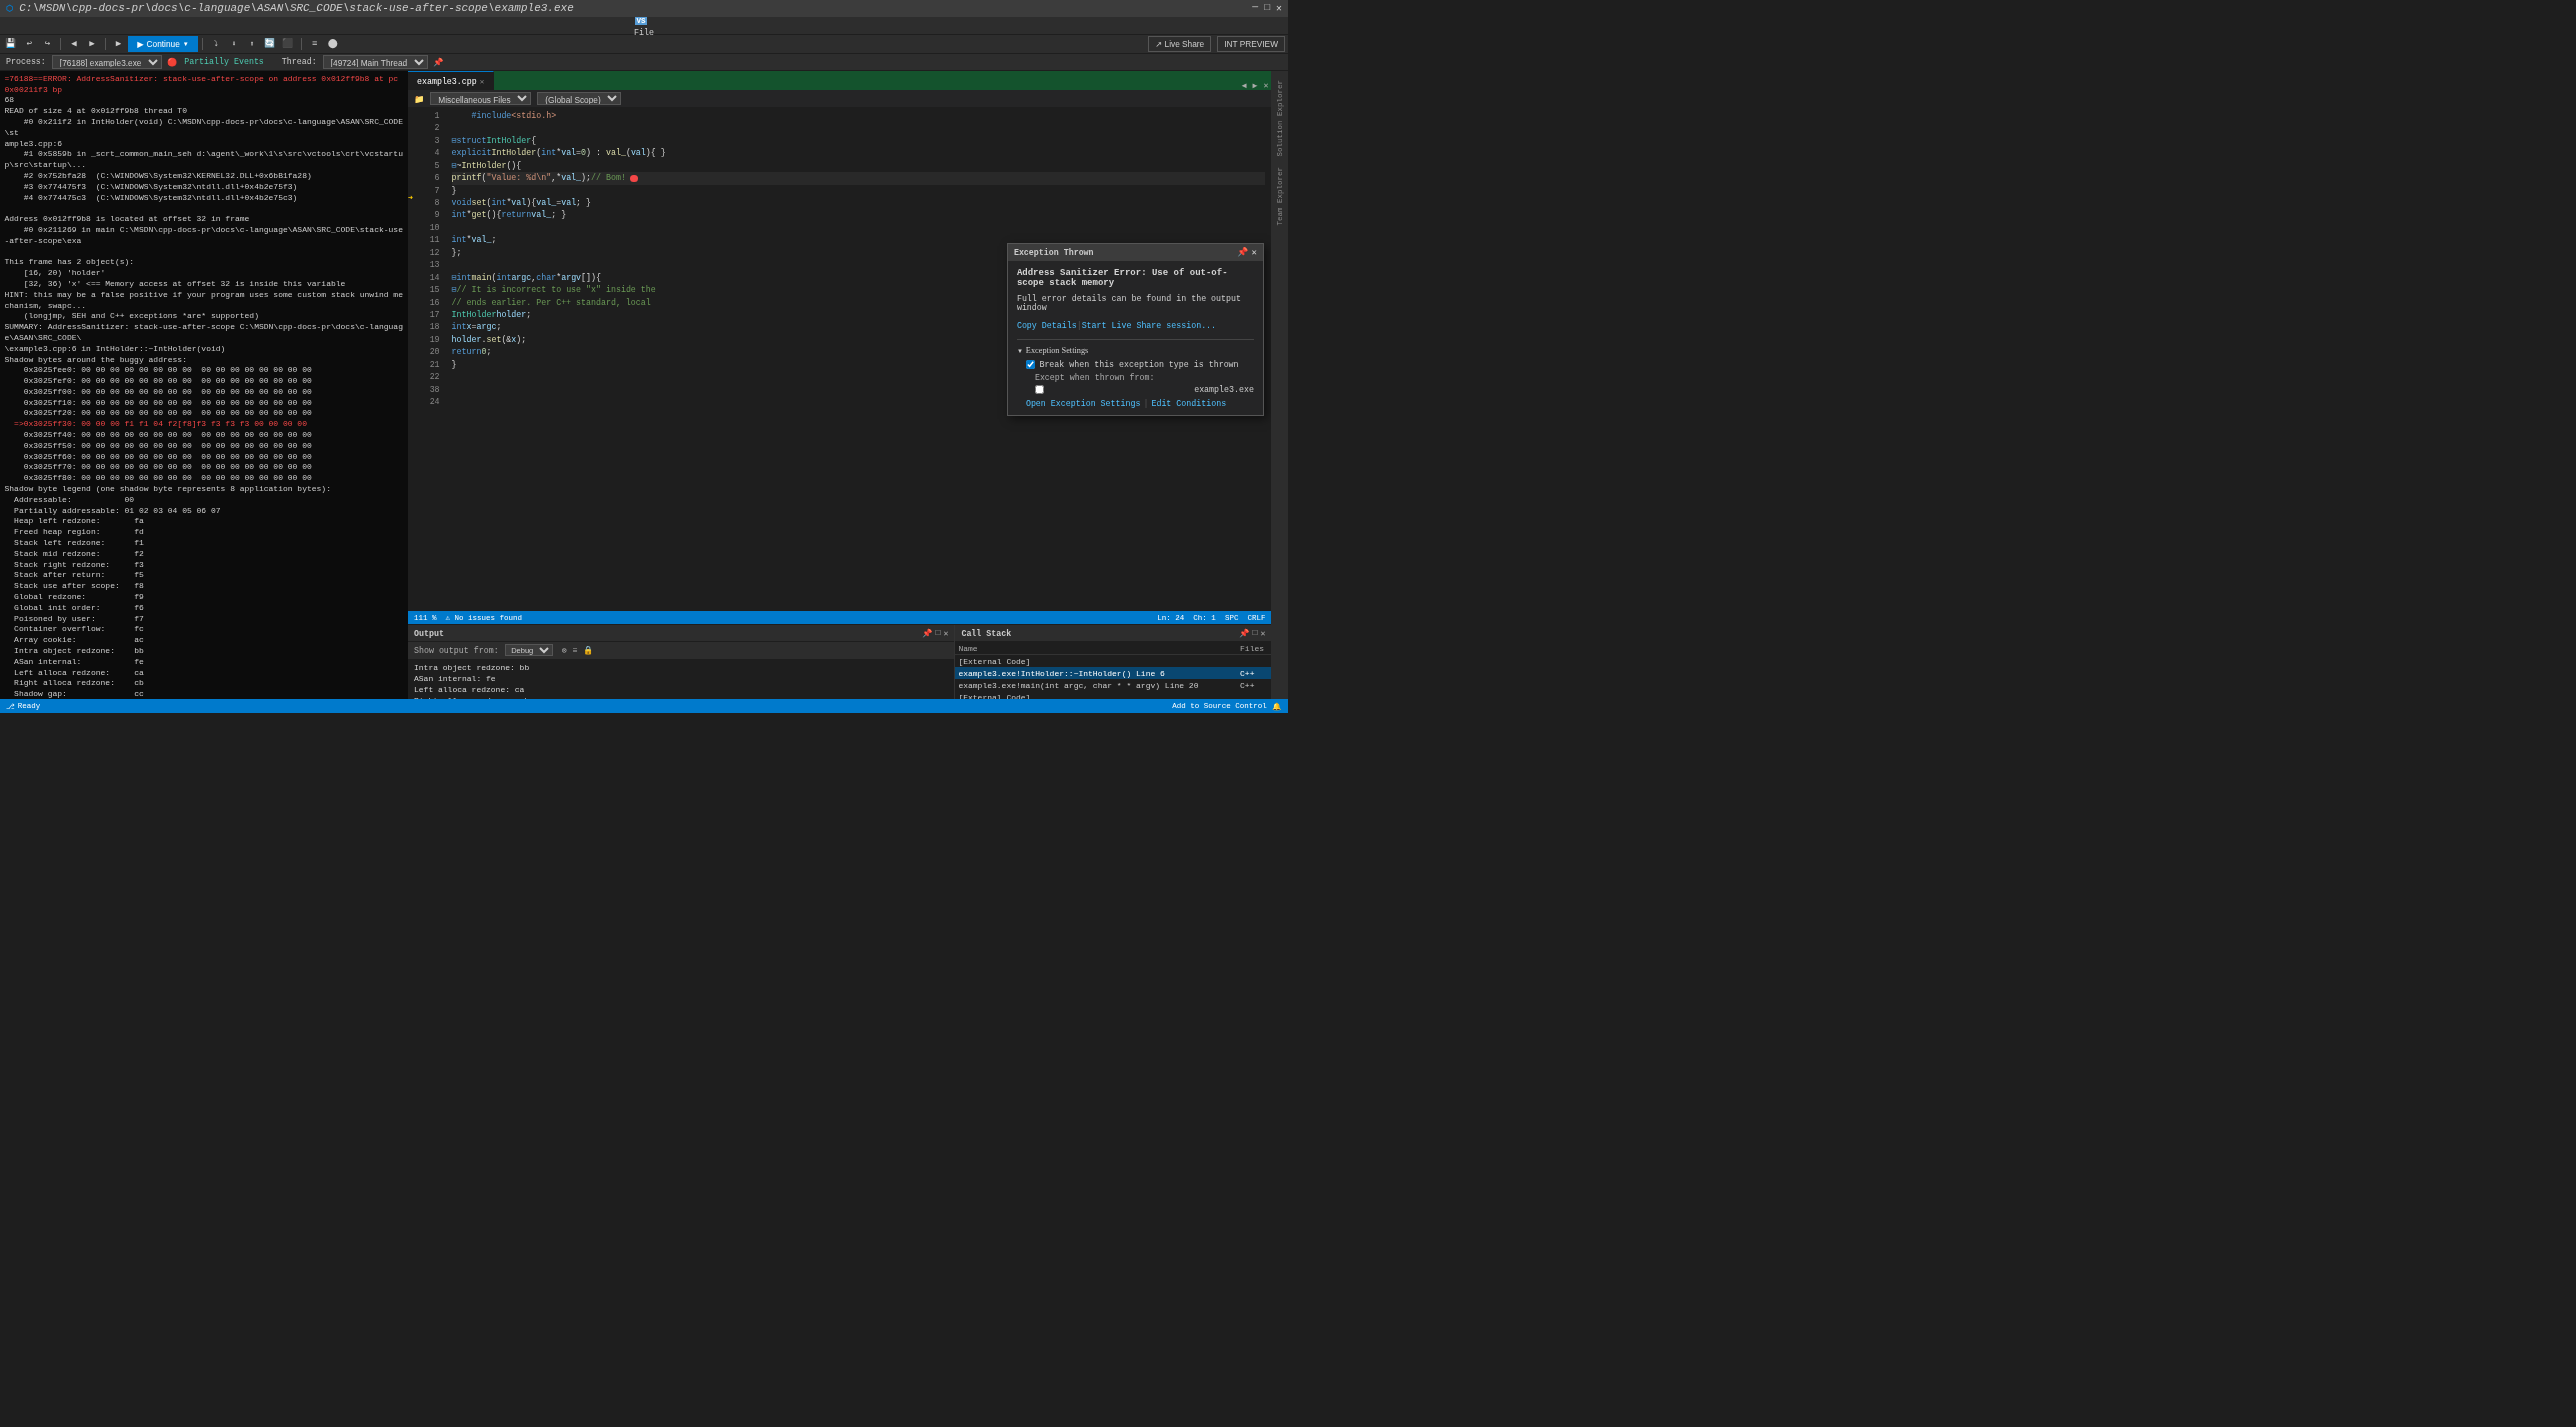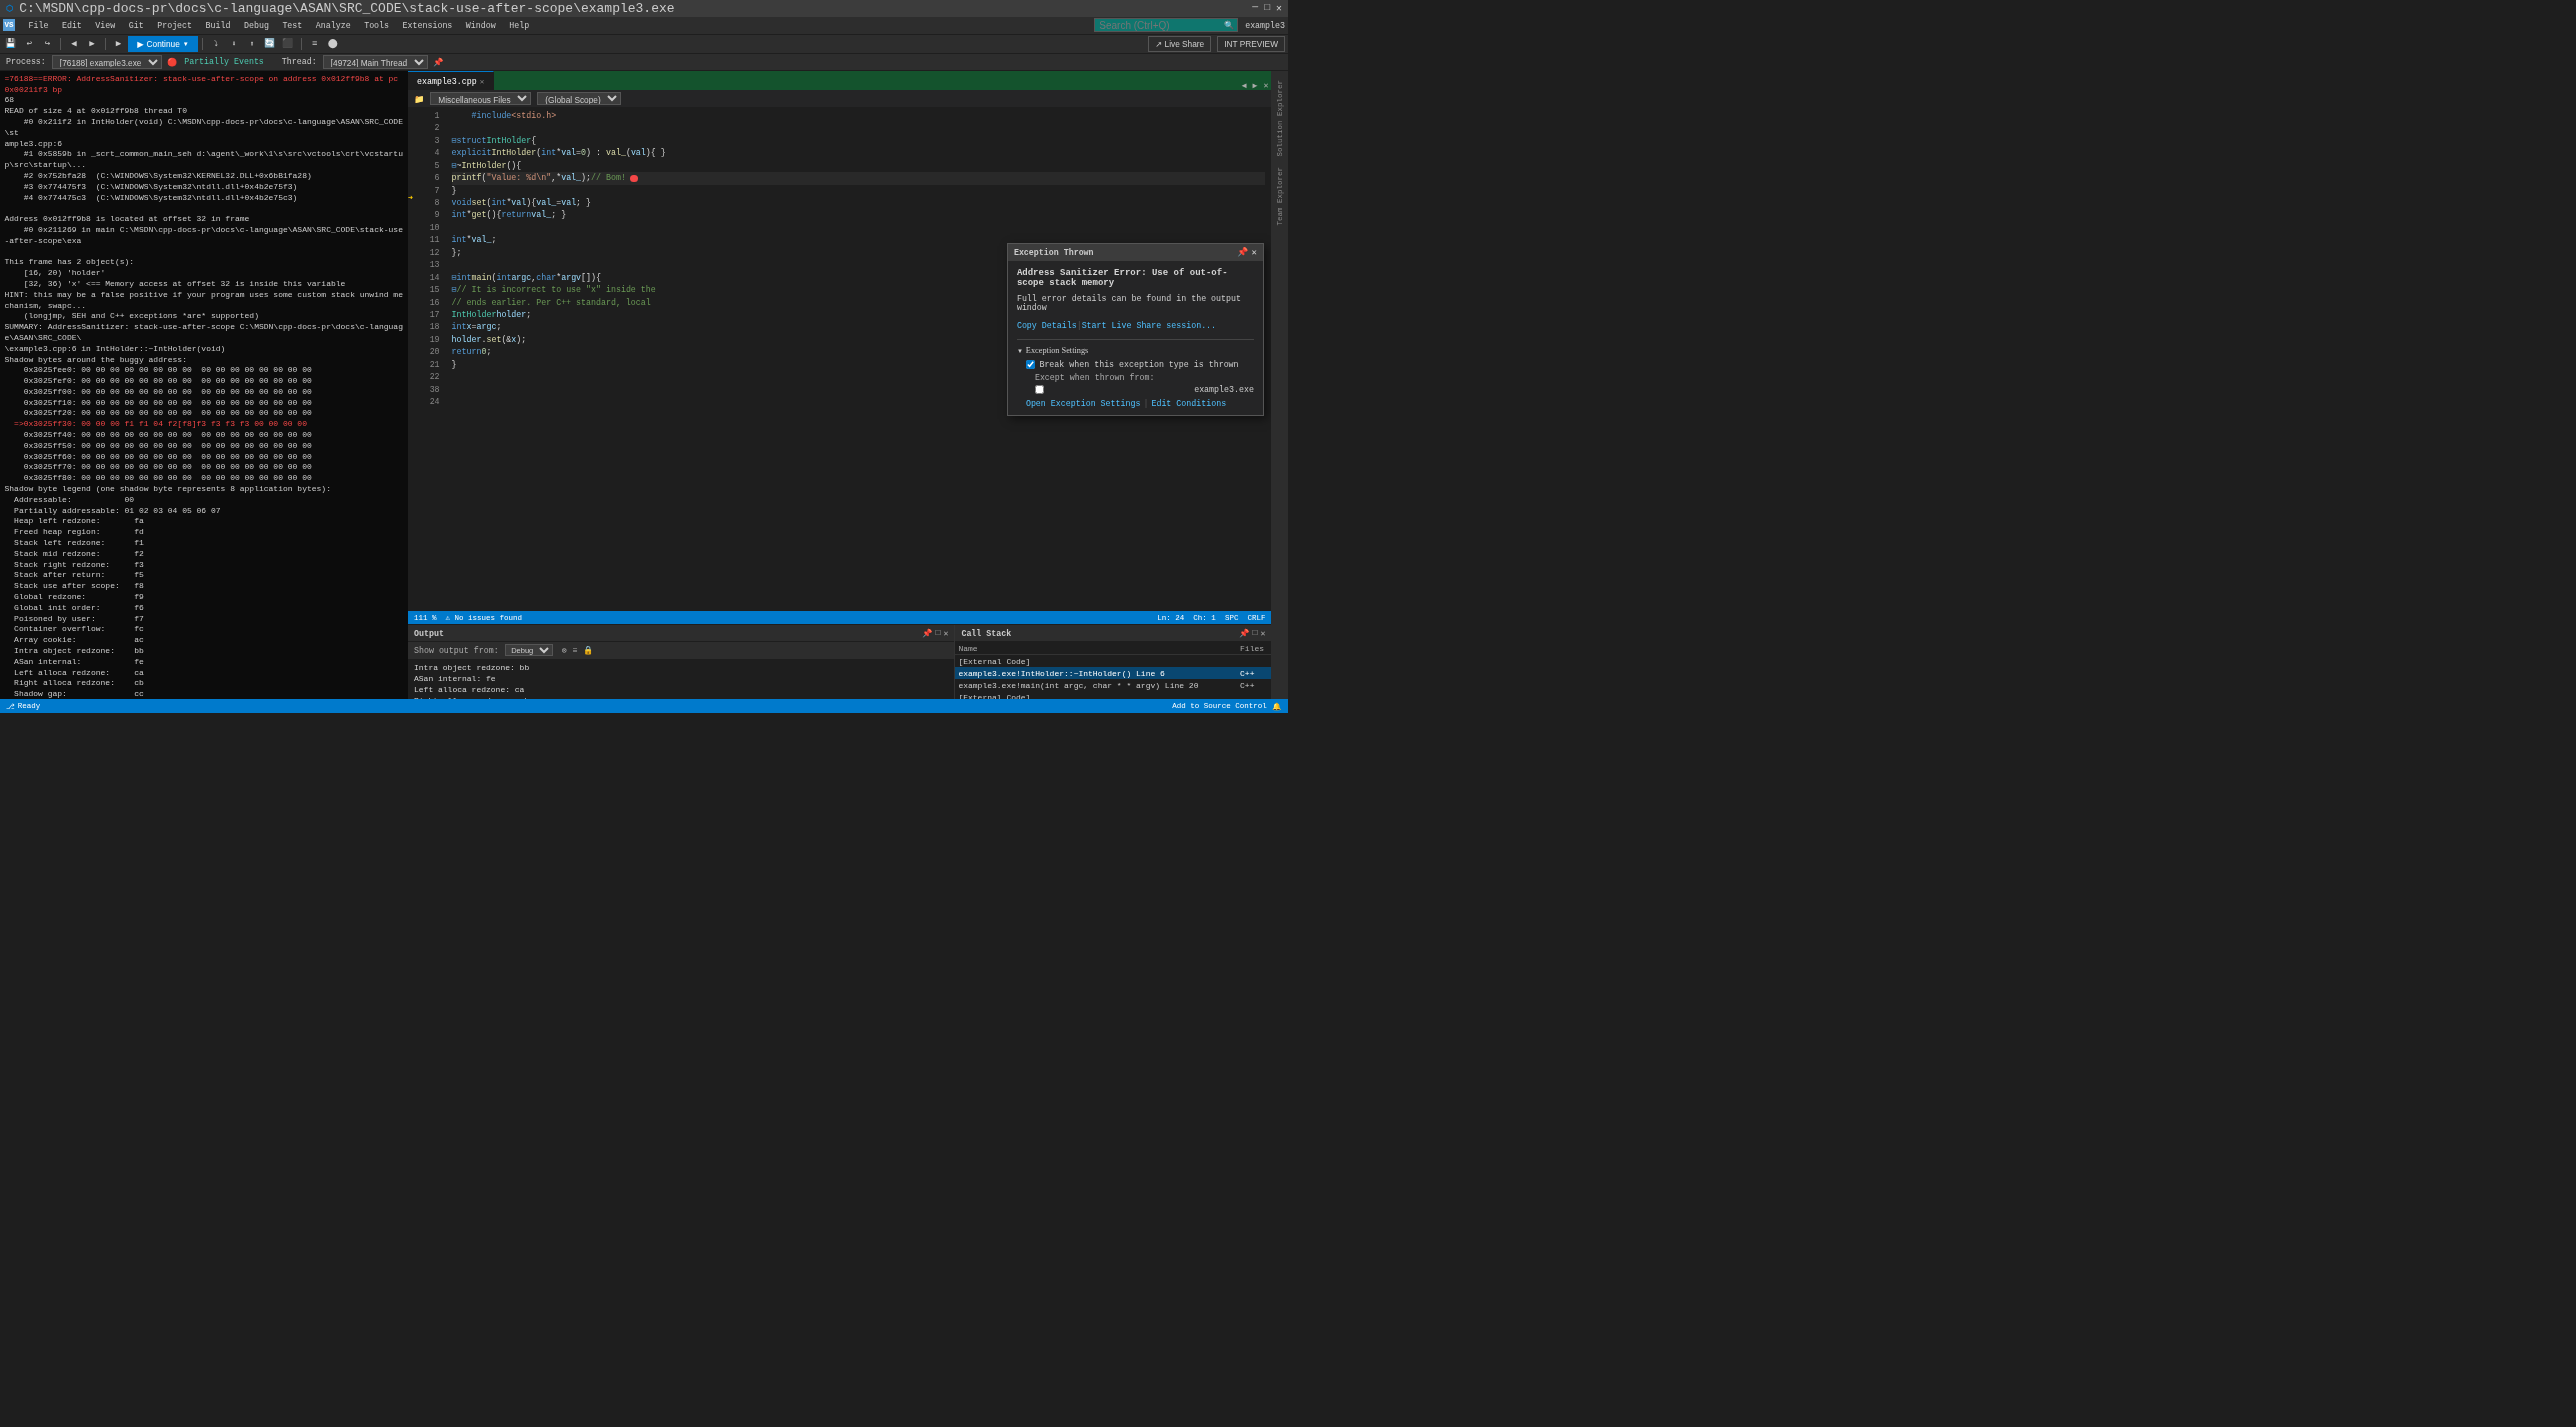--- a/index.html
+++ b/index.html
@@ -28,20 +28,21 @@
     
     .menu-bar {
       background: #2d2d2d;
       height: 18px;
       display: flex;
       align-items: center;
       padding: 0 3px;
       gap: 1.5px;
       flex-shrink: 0;
       border-bottom: 0.8px solid #1e1e1e;
+      flex-direction: column;
     }
     .menu-item {
       padding: 1.5px 6px;
       color: #cccccc;
       font-size: 8.3px;
       cursor: pointer;
       white-space: nowrap;
     }
     .menu-icon {
       width: 12px; height: 12px;
@@ -513,21 +514,21 @@
       transform: rotate(180deg);
       white-space: nowrap;
       padding: 3px 0;
     }
   </style>
 </head>
 <body>
 
 <div class="title-bar">
   <span style="color:#007acc;font-weight:bold;margin-right:6px;">⬡</span>
-  <span style="color:#ccc;font-size:13px;flex:1;">C:\MSDN\cpp-docs-pr\docs\c-language\ASAN\SRC_CODE\stack-use-after-scope\example3.exe</span>
+  <span style="color:#ccc;font-size:11px;flex:1;font-style:italic;">C:\MSDN\cpp-docs-pr\docs\c-language\ASAN\SRC_CODE\stack-use-after-scope\example3.exe</span>
   <div style="display:flex;gap:6px;margin-left:auto;">
     <span style="color:#ccc;cursor:pointer;font-size:9.8px;">─</span>
     <span style="color:#ccc;cursor:pointer;font-size:9.8px;">□</span>
     <span style="color:#ccc;cursor:pointer;font-size:9.8px;">✕</span>
   </div>
 </div>
 
 <div class="menu-bar">
   <span class="menu-icon">VS</span>
   <span class="menu-item">File</span>

